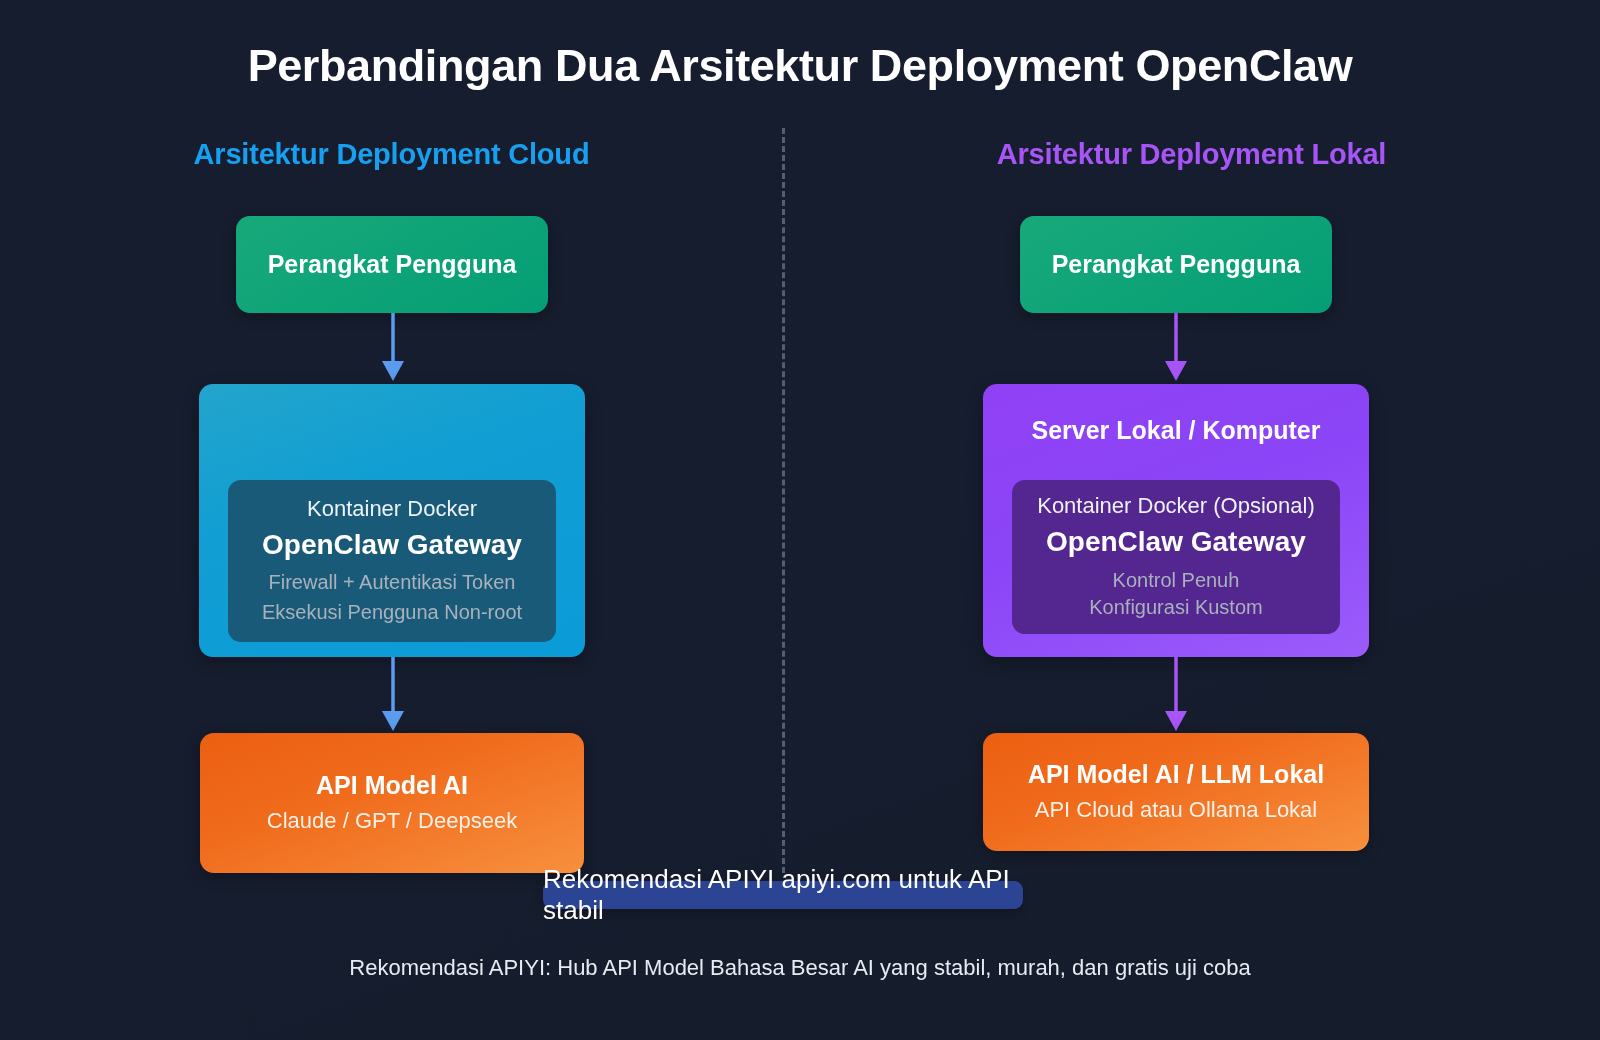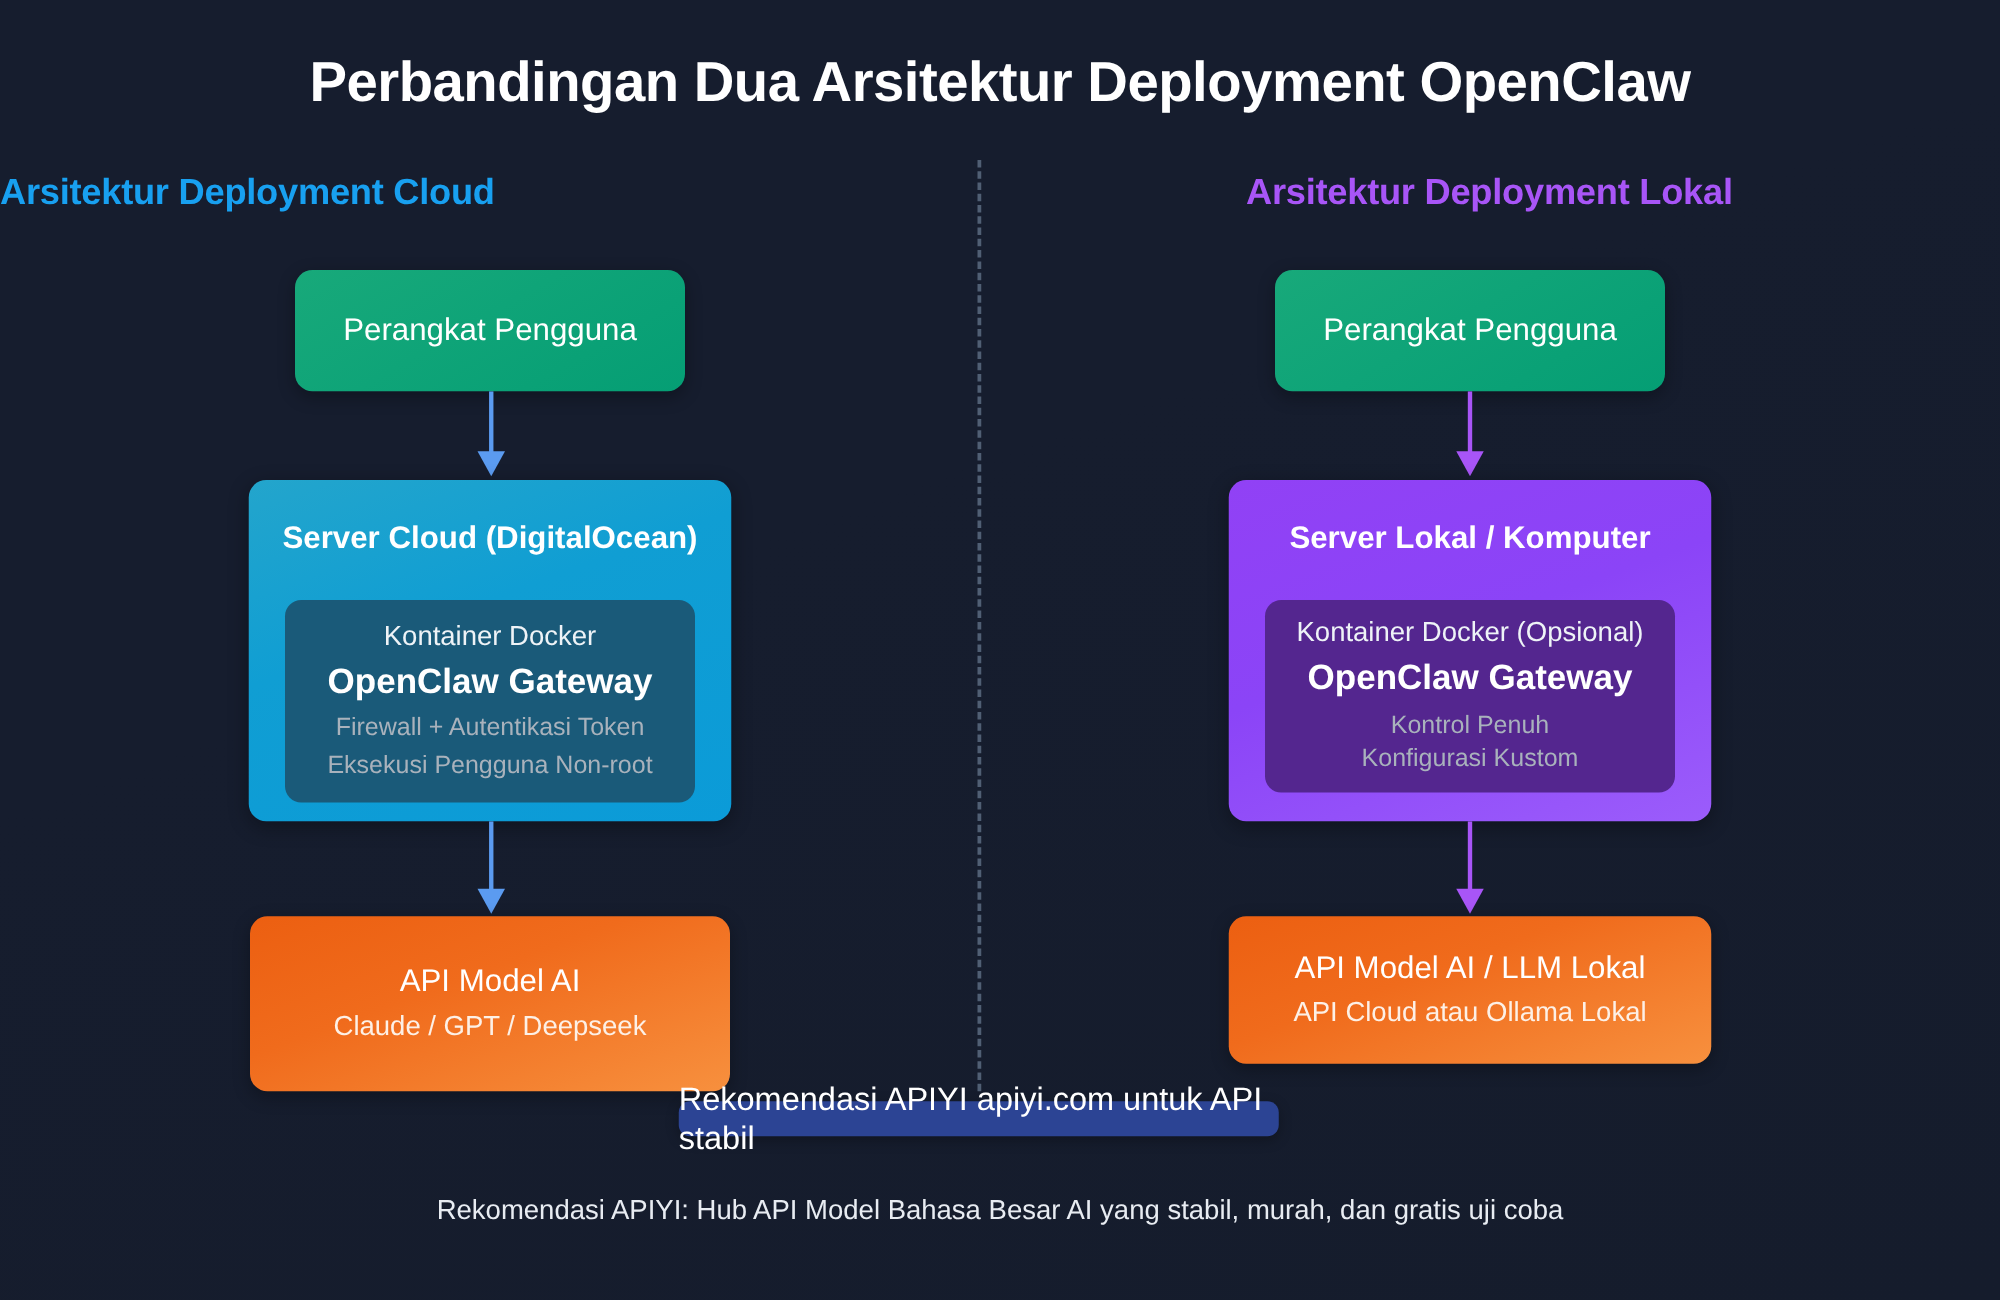--- a/index.html
+++ b/index.html
@@ -22,40 +22,40 @@
     font-size:45px; font-weight:700; color:#ffffff;
     letter-spacing:-0.4px;
   }
 
   
   .col-heading {
     position:absolute; top:138px;
     font-size:29px; font-weight:700;
     letter-spacing:-0.2px;
   }
-  #heading-cloud { left:0px; width:783px; color:#18a0f0; }
+  #heading-cloud { left:0px; width:783px; text-align:center; color:#18a0f0; }
   #heading-local { left:783px; width:817px; text-align:center; color:#a855f7; }
 
   
   #divider {
     position:absolute; left:782px; top:128px;
     width:0; height:745px;
     border-left:3px dashed #505f74;
   }
 
   
   .node {
     position:absolute;
     border-radius:14px;
     display:flex; flex-direction:column;
     align-items:center; justify-content:center;
     text-align:center;
     color:#ffffff;
   }
-  .node-title { font-size:25px; font-weight:400; line-height:1.25; }
+  .node-title { font-size:25px; font-weight:700; line-height:1.25; }
   .node-sub   { font-size:22px; font-weight:400; line-height:1.3; margin-top:6px; color:#fdf0e6; }
 
   
   .box-green {
     background:linear-gradient(150deg,#18a97a 0%,#0fa478 45%,#059e74 100%);
     box-shadow:0 4px 14px rgba(0,0,0,0.30);
   }
   #user-device-cloud { left:236px; top:216px; width:312px; height:97px; }
   #user-device-local { left:1020px; top:216px; width:312px; height:97px; }
 
@@ -136,21 +136,20 @@
   <div id="user-device-cloud" class="node box-green">
     <div class="node-title">Perangkat Pengguna</div>
   </div>
 
   <svg class="arrow" style="left:372px; top:313px;" width="42" height="72">
     <line x1="21" y1="0" x2="21" y2="50" stroke="#5b9bf0" stroke-width="3.5"></line>
     <polygon points="10,48 32,48 21,68" fill="#5b9bf0"></polygon>
   </svg>
 
   <div id="server-cloud" class="node">
-    <div class="server-title">Server Cloud (DigitalOcean)</div>
     <div id="docker-cloud" class="container-box">
       <div class="docker-label">Kontainer Docker</div>
       <div class="docker-gateway">OpenClaw Gateway</div>
       <div class="docker-note">Firewall + Autentikasi Token</div>
       <div class="docker-note" style="margin-top:3px;text-align:center;">Eksekusi Pengguna Non-root</div>
     </div>
   </div>
 
   <svg class="arrow" style="left:372px; top:657px;" width="42" height="78">
     <line x1="21" y1="0" x2="21" y2="56" stroke="#5b9bf0" stroke-width="3.5"></line>

